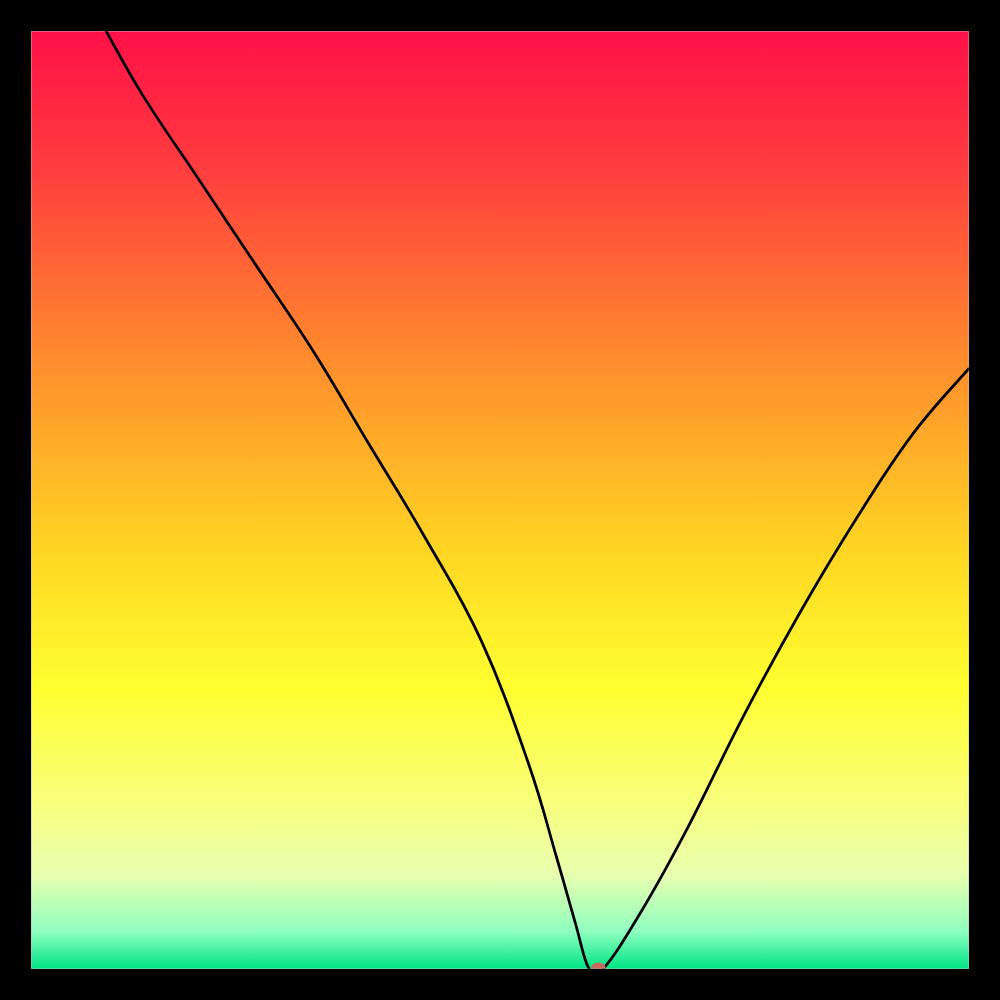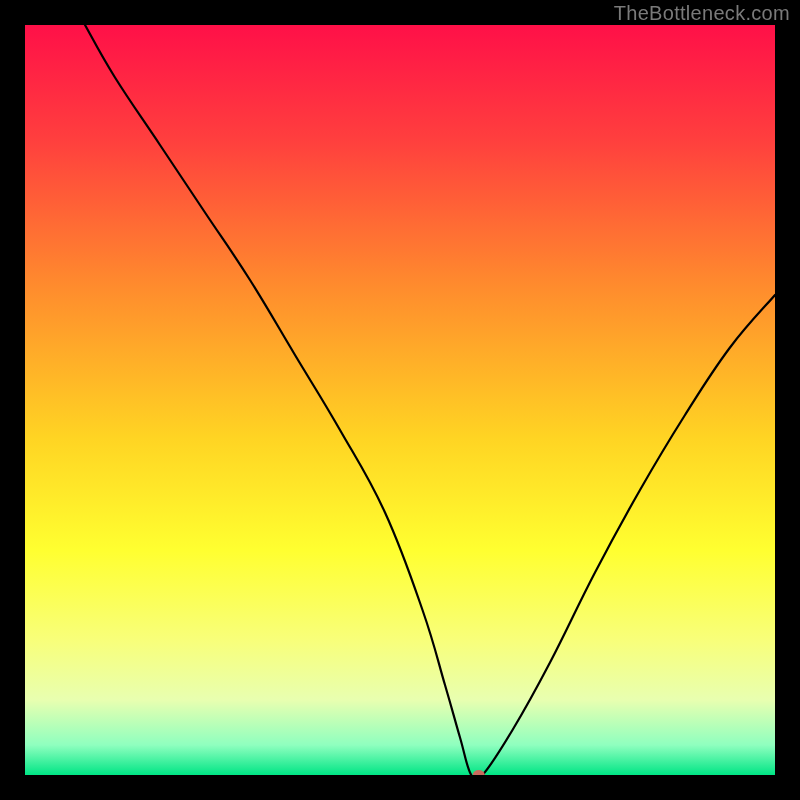--- a/index.html
+++ b/index.html
@@ -53,21 +53,20 @@
   }
   .marker {
     fill: #c96b5e;
     stroke: none;
   }
 </style>
 </head>
 <body>
 
 <div class="frame">
-  <div class="watermark">TheBottleneck.com</div>
   <div class="plot">
     <svg viewBox="0 0 750 750">
       <defs>
         <linearGradient id="bg-grad" x1="0" y1="0" x2="0" y2="1">
             <stop offset="0%" stop-color="#ff1048"></stop>
             <stop offset="15%" stop-color="#ff3e3e"></stop>
             <stop offset="35%" stop-color="#ff8c2d"></stop>
             <stop offset="55.00000000000001%" stop-color="#ffd423"></stop>
             <stop offset="70%" stop-color="#ffff30"></stop>
             <stop offset="82%" stop-color="#f8ff7a"></stop>

